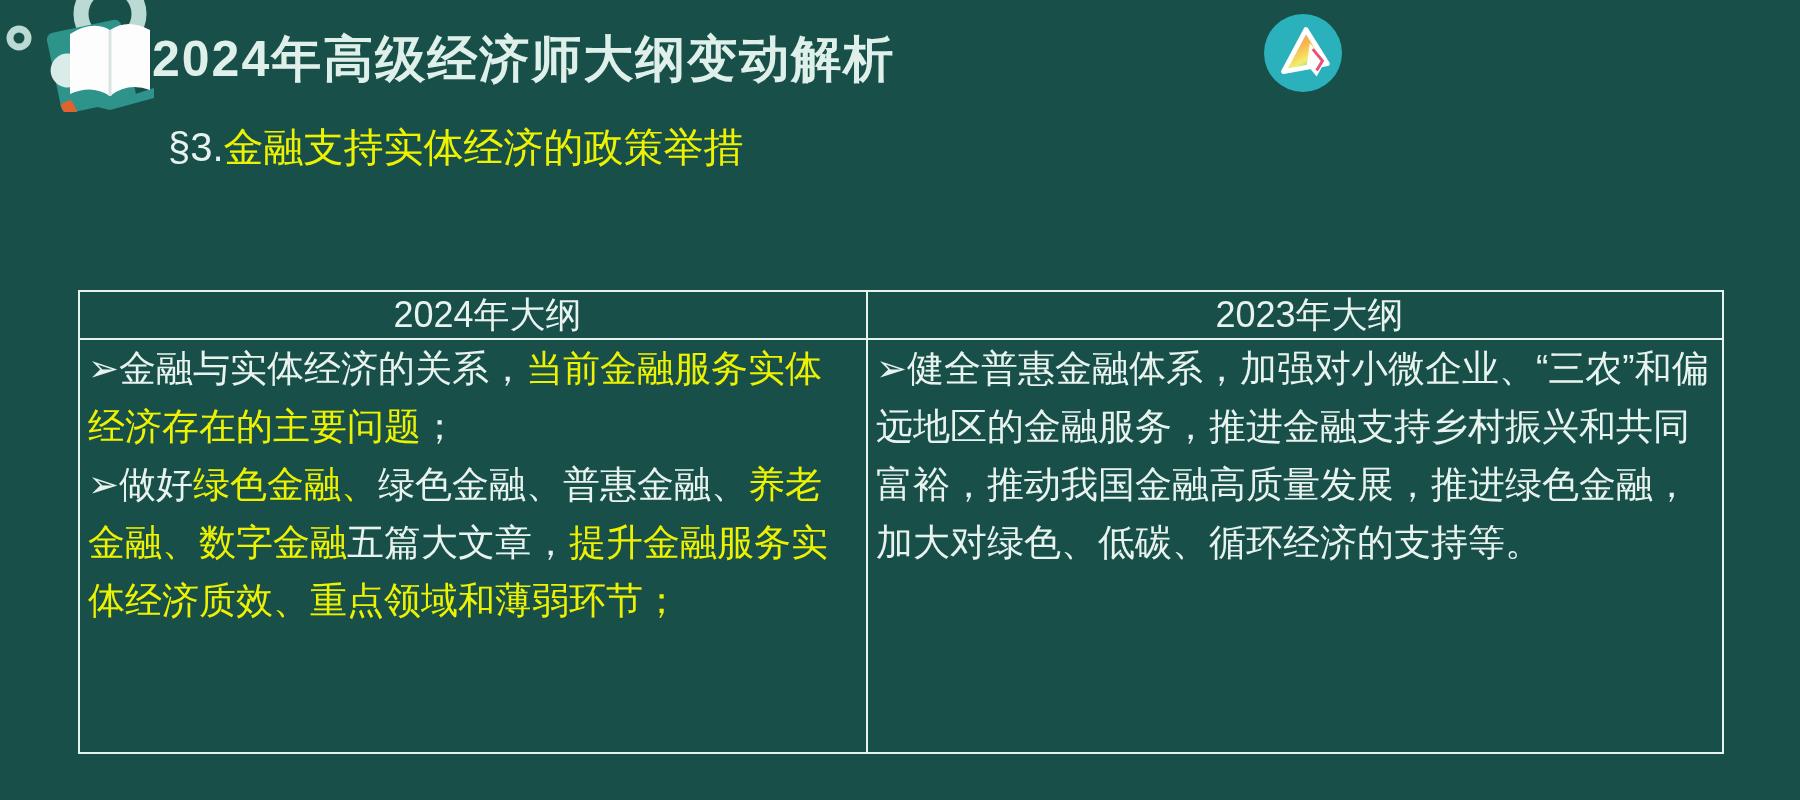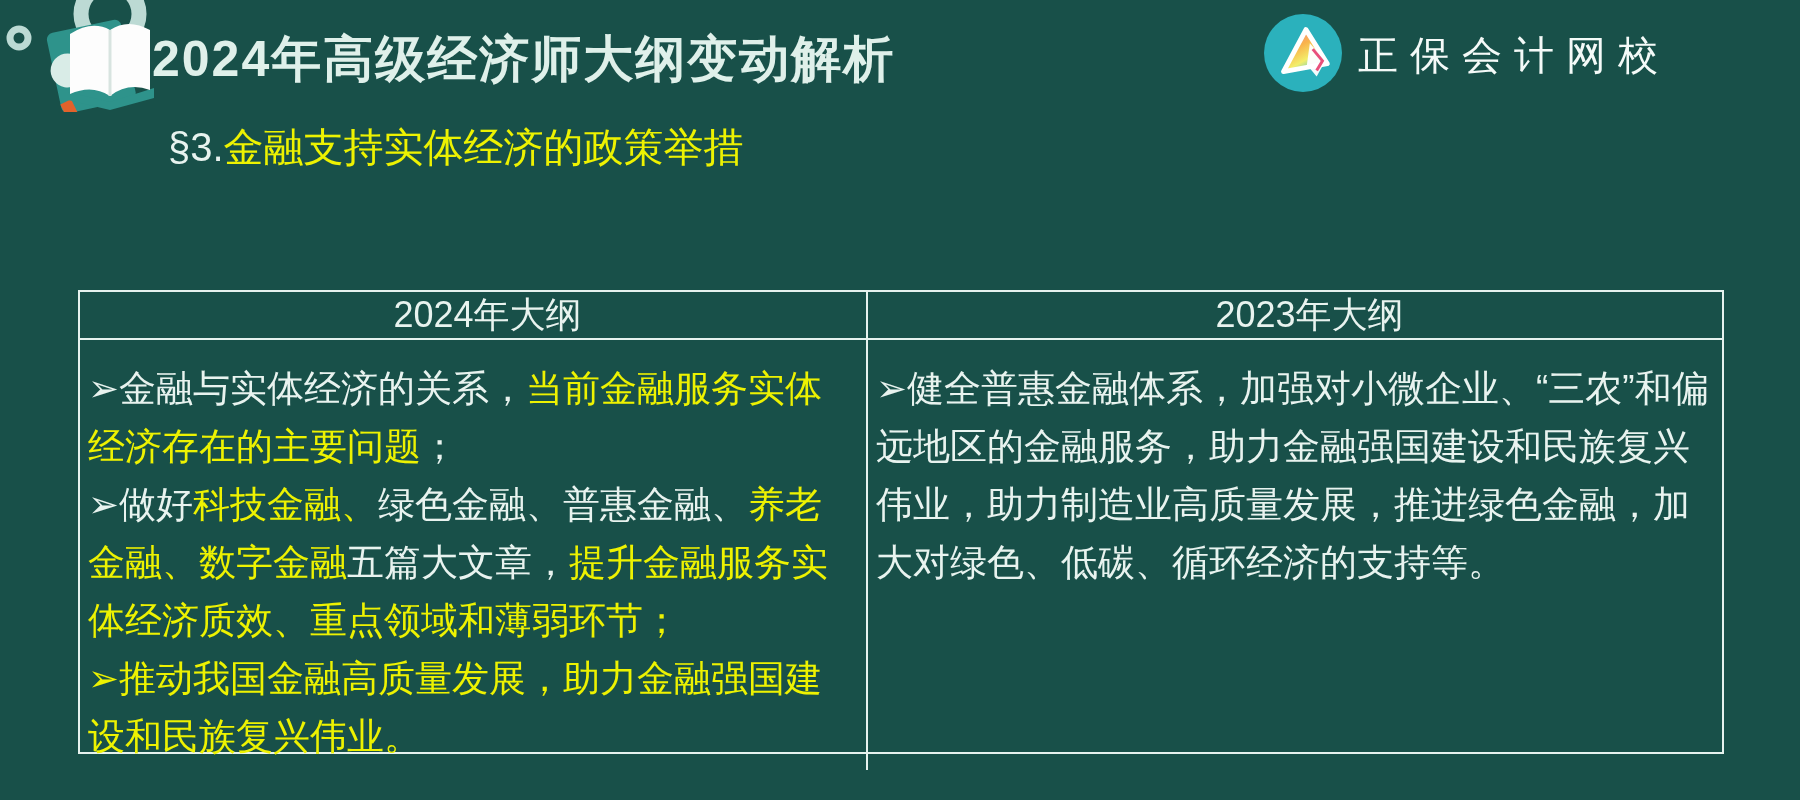--- a/index.html
+++ b/index.html
@@ -53,21 +53,21 @@
     border:2px solid var(--border);
   }
   .cmp-cell{border-right:2px solid var(--border);border-bottom:2px solid var(--border);padding-left:29px;}
   .cmp-cell:nth-child(2n){border-right:none;}
   .cmp-cell.body-row{border-bottom:none;}
   .th{
     display:flex;align-items:center;justify-content:center;
     font-size:36px;color:var(--text-light);
   }
   .td{
-    padding:20px 10px 4px 8px;
+    padding:0 10px 4px 8px;
     font-size:37px;line-height:58px;color:var(--text-light);
     text-align:left;
   }
   .td p{margin:0;}
   .seg-white{color:var(--text-light);}
   .seg-yellow{color:var(--yellow);}
 </style>
 </head>
 <body>
 
@@ -102,34 +102,32 @@
             <stop offset="1" stop-color="#58c7d2"></stop>
           </linearGradient>
         </defs>
         <circle cx="40" cy="40" r="40" fill="#2bb1bc"></circle>
         <path d="M20 59 L43 16 L65 51 Z" fill="url(#lg)" stroke="#ffffff" stroke-width="5" stroke-linejoin="round"></path>
         <path d="M47 30 L63 48 L54 64 L44 52 Z" fill="#ffffff" opacity="0.95"></path>
         <path d="M50 36 L60 48 L54 58" fill="none" stroke="#e8507a" stroke-width="3"></path>
       </svg>
     </span>
     <div class="brand-text">
-      <div class="brand-name">正保会计网校</div>
     </div>
   </div>
 
   <div class="section-heading">
     <span class="section-prefix">§3.</span><span class="section-title">金融支持实体经济的政策举措</span>
   </div>
 
   <div class="cmp-table">
     <div class="cmp-cell th">2024年大纲</div>
     <div class="cmp-cell th">2023年大纲</div>
     <div class="cmp-cell td body-row">
       <p><span class="seg-white">➢金融与实体经济的关系，</span><span class="seg-yellow">当前金融服务实体经济存在的主要问题</span><span class="seg-white">；</span></p>
-      <p><span class="seg-white">➢做好</span><span class="seg-yellow">科技金融、</span><span class="seg-white">绿色金融、普惠金融、</span><span class="seg-yellow">养老金融、数字金融</span><span class="seg-white">五篇大文章，</span><span class="seg-yellow">提升金融服务实体经济质效、重点领域和薄弱环节；</span></p>
-      <p><span class="seg-yellow">➢推动我国金融高质量发展，助力金融强国建设和民族复兴伟业。</span></p>
+      <p><span class="seg-white">➢做好</span><span class="seg-yellow">绿色金融、</span><span class="seg-white">绿色金融、普惠金融、</span><span class="seg-yellow">养老金融、数字金融</span><span class="seg-white">五篇大文章，</span><span class="seg-yellow">提升金融服务实体经济质效、重点领域和薄弱环节；</span></p>
     </div>
     <div class="cmp-cell td body-row">
-      <p><span class="seg-white">➢健全普惠金融体系，加强对小微企业、“三农”和偏远地区的金融服务，助力金融强国建设和民族复兴伟业，助力制造业高质量发展，推进绿色金融，加大对绿色、低碳、循环经济的支持等。</span></p>
+      <p><span class="seg-white">➢健全普惠金融体系，加强对小微企业、“三农”和偏远地区的金融服务，推进金融支持乡村振兴和共同富裕，推动我国金融高质量发展，推进绿色金融，加大对绿色、低碳、循环经济的支持等。</span></p>
     </div>
   </div>
 
 </div>
 
 </body></html>

